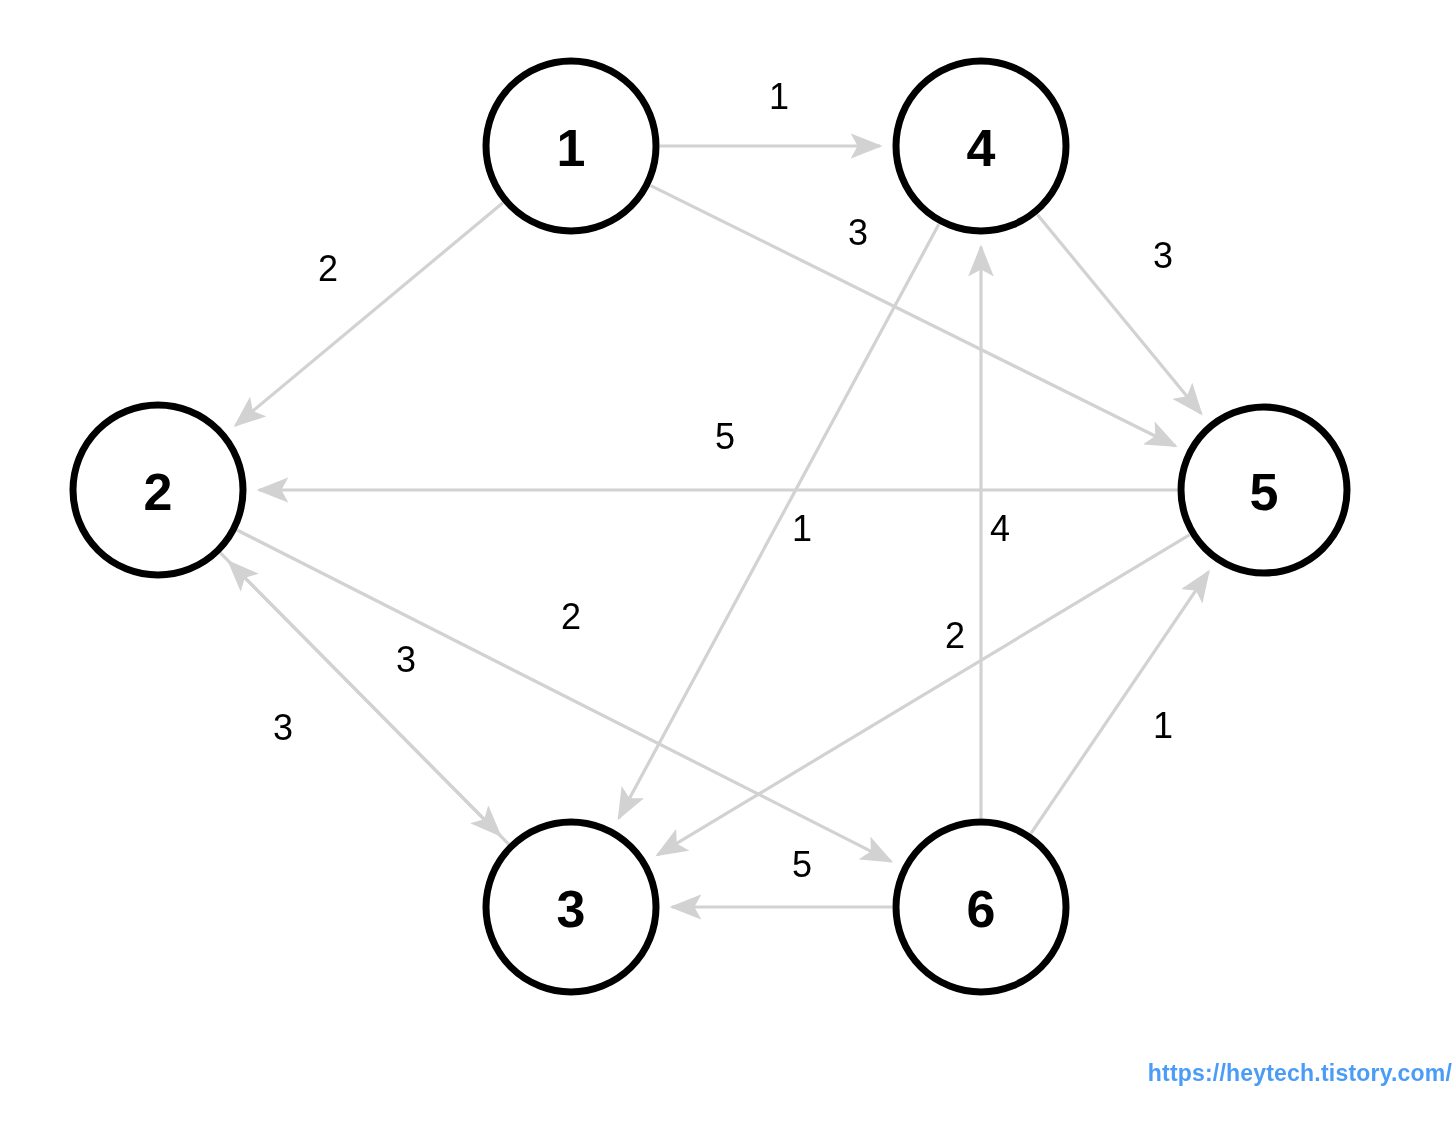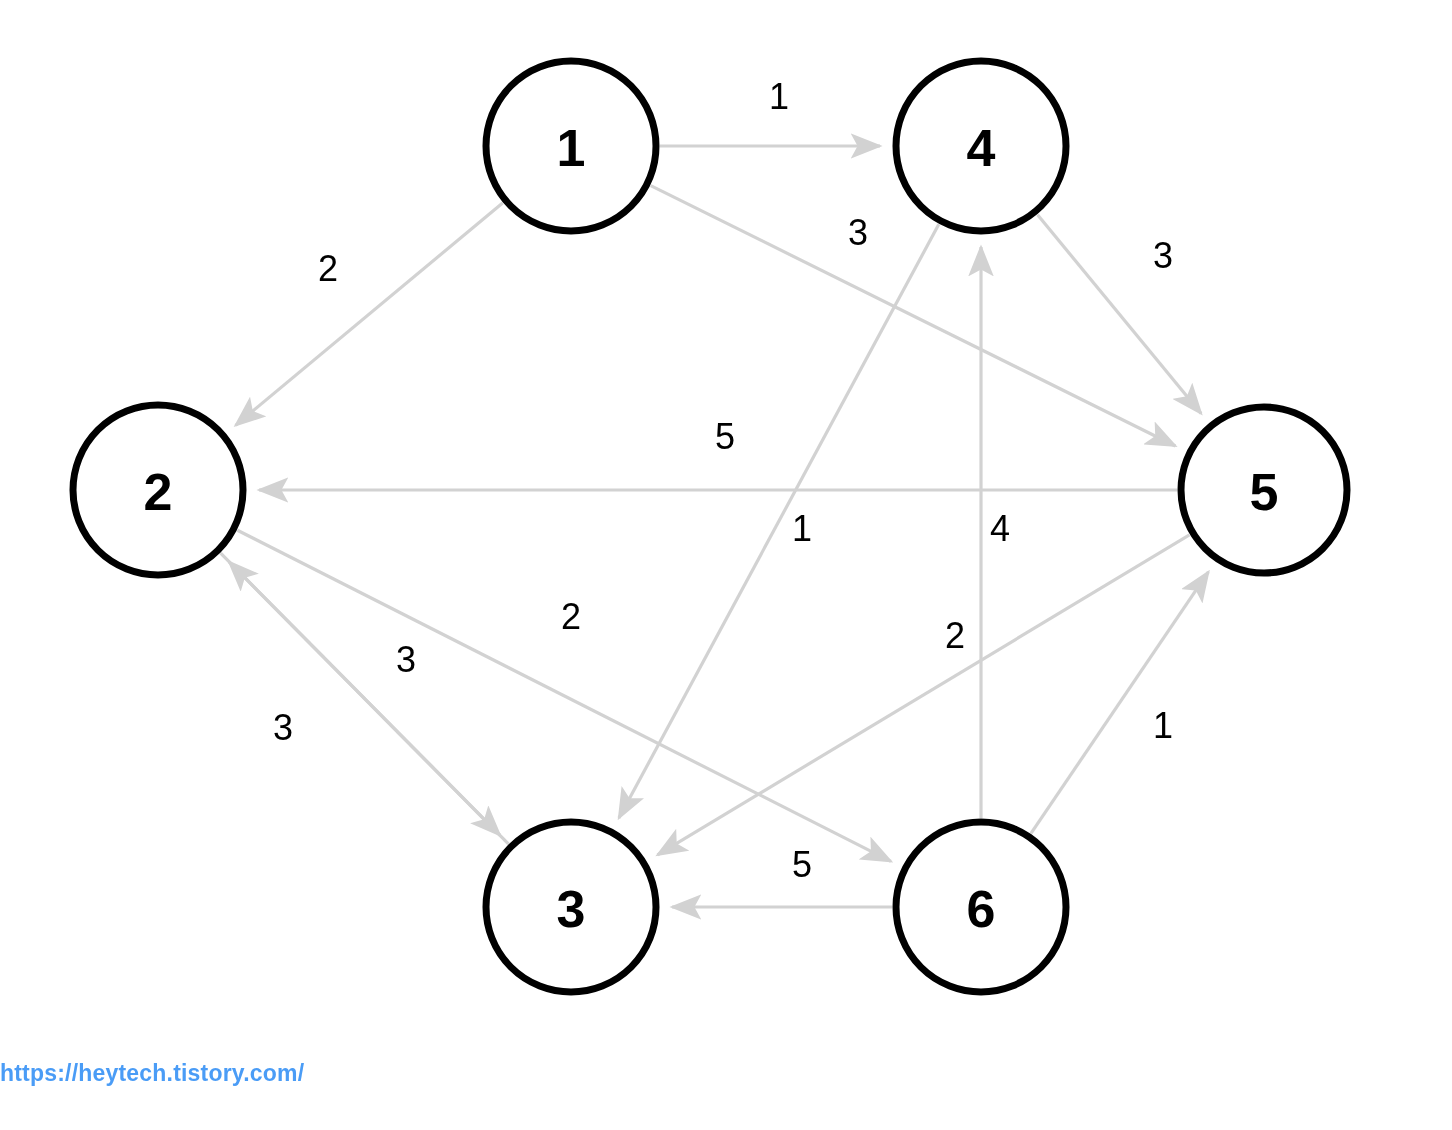--- a/index.html
+++ b/index.html
@@ -54,21 +54,21 @@
     fill: #000000;
     text-anchor: middle;
     dominant-baseline: central;
     user-select: none;
   }
   .watermark-link {
     position: absolute;
     left: 0;
     top: 1060px;
     width: 1452px;
-    text-align: left;
+    text-align: right;
     font-family: "Liberation Sans", sans-serif;
     font-size: 23px;
     font-weight: bold;
     color: #4a9cf6;
     letter-spacing: 0.2px;
     text-decoration: none;
   }
 </style>
 </head>
 <body>

